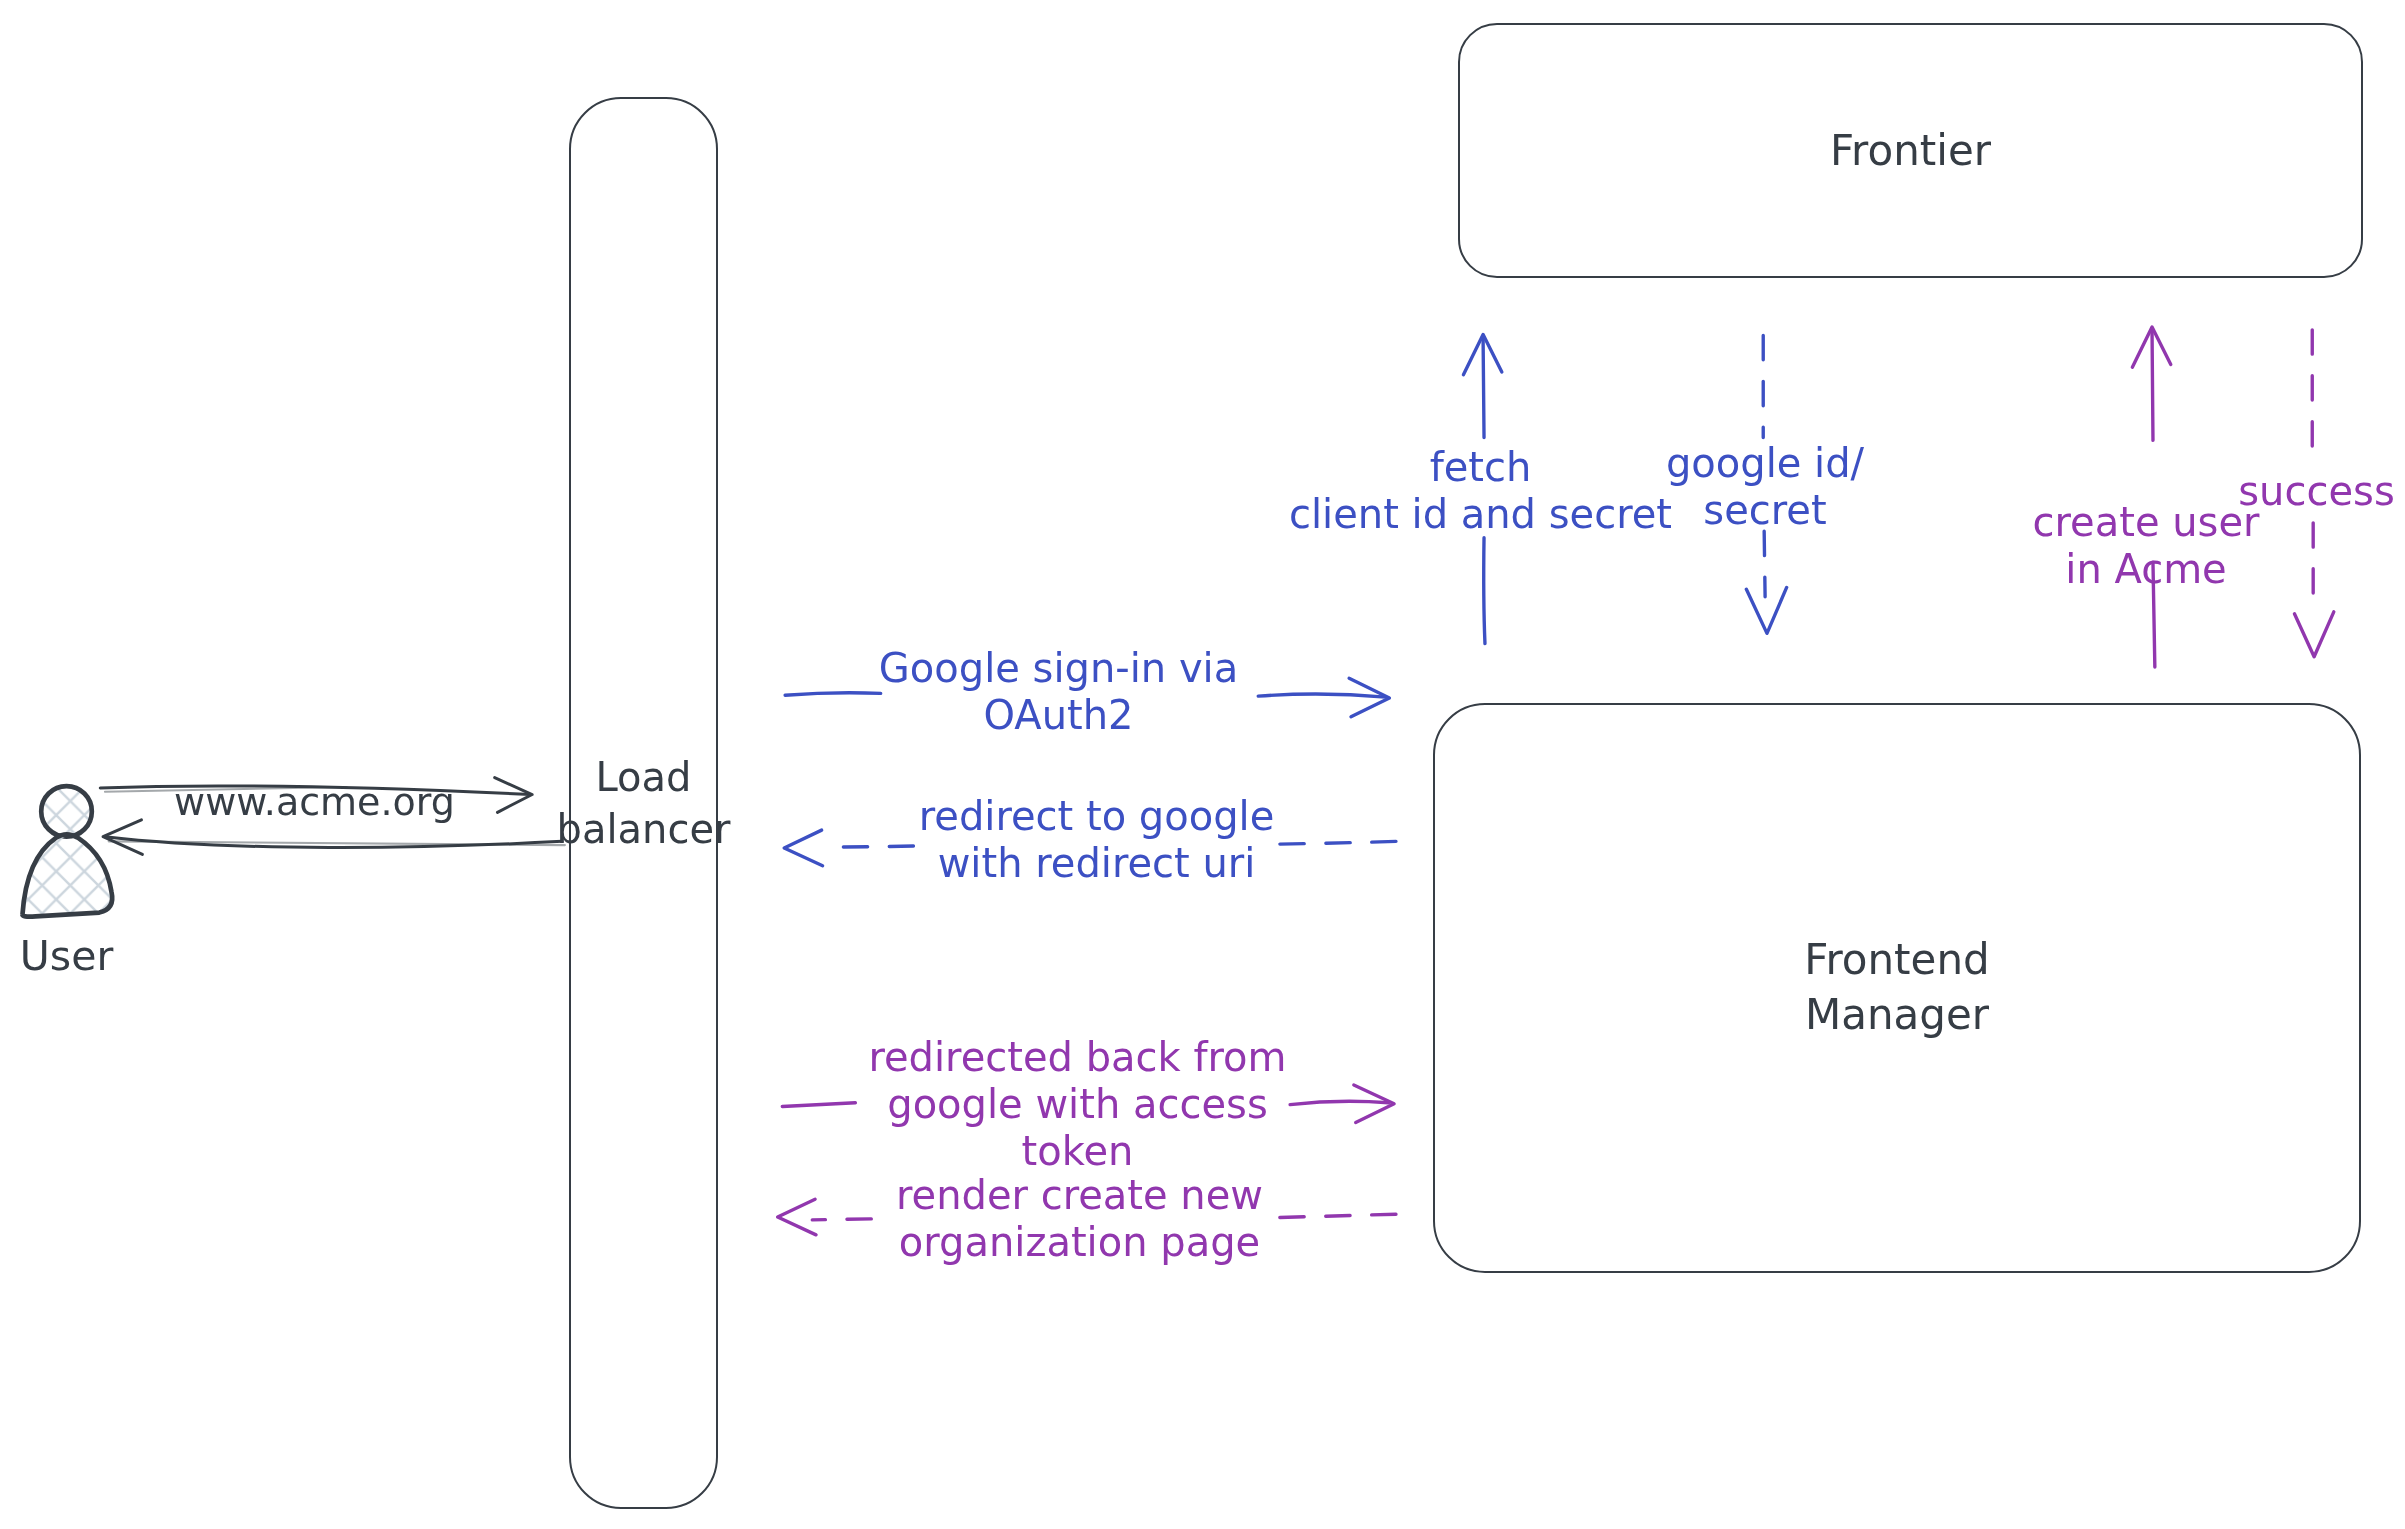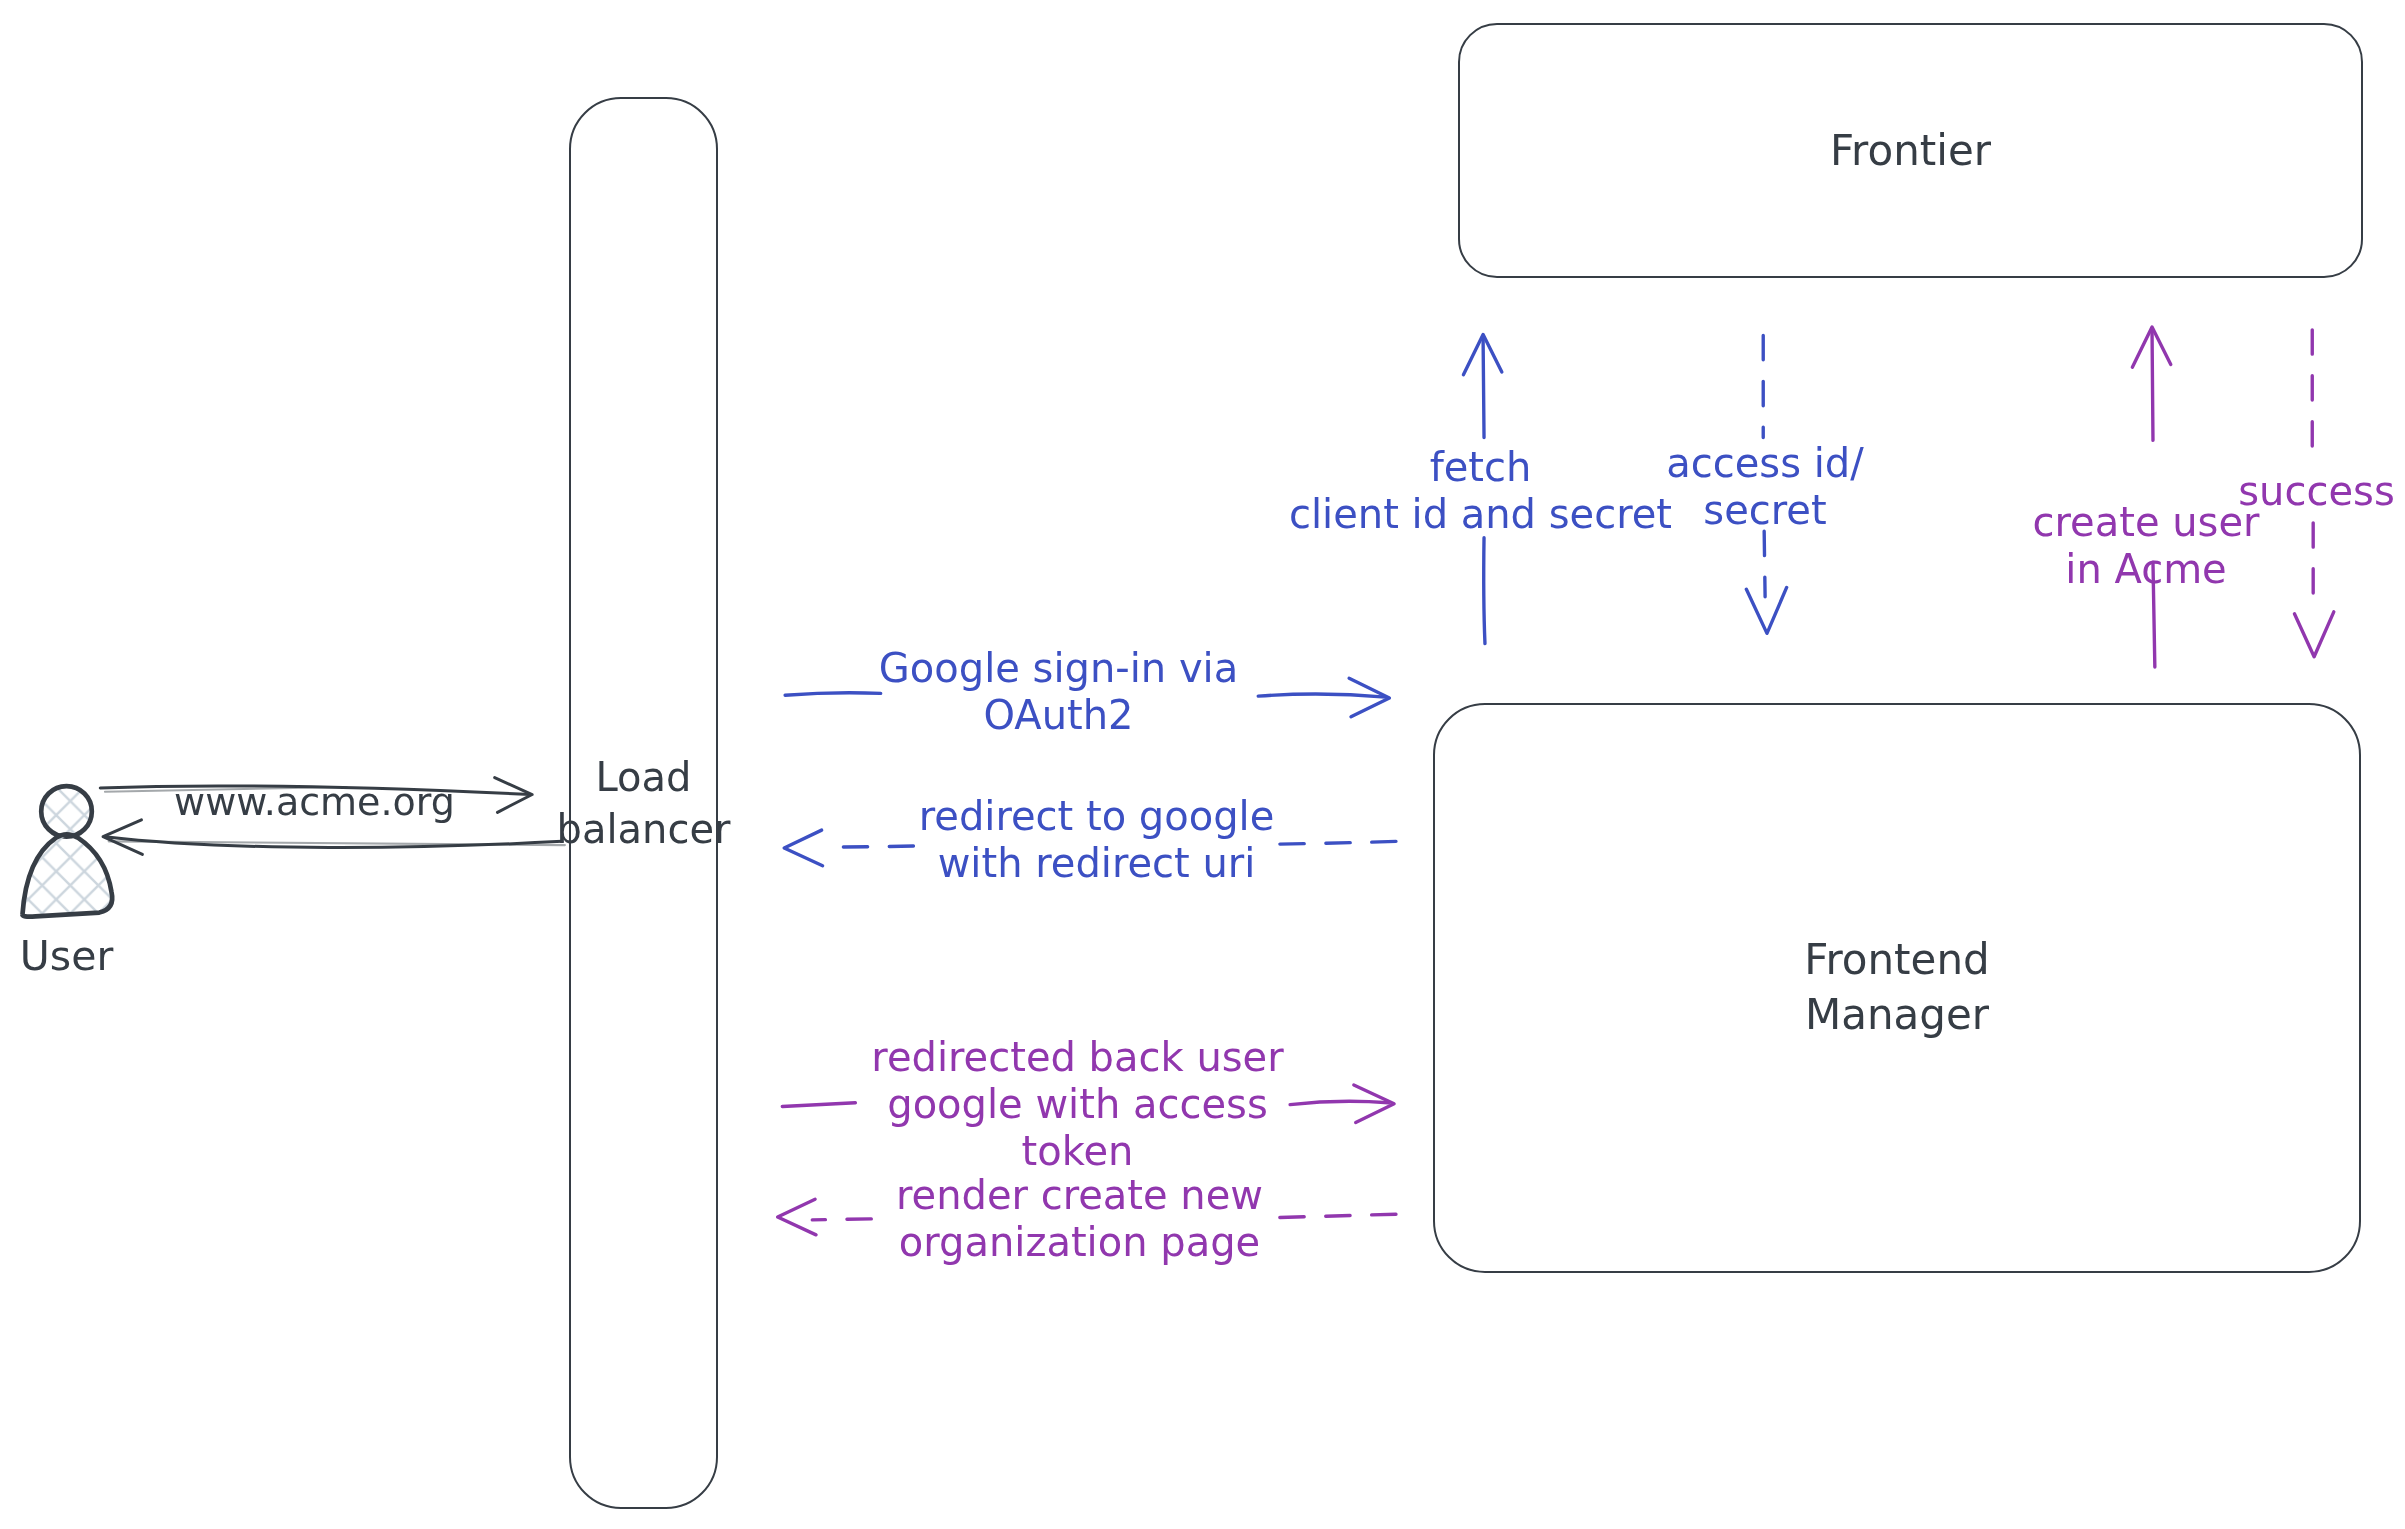--- a/index.html
+++ b/index.html
@@ -126,31 +126,31 @@
   <div class="lbl c-dark" style="left:5.6px;top:933px;width:122px;font-size:41px;">User</div>
 
   <div class="lbl c-dark" style="left:146px;top:780px;width:337px;font-size:38px;">www.acme.org</div>
 
   <div class="lbl c-blue f-msg" style="left:796px;top:645px;width:525px;">Google sign-in via
 OAuth2</div>
 
   <div class="lbl c-blue f-msg" style="left:834px;top:793px;width:525px;">redirect to google
 with redirect uri</div>
 
-  <div class="lbl c-purple f-msg" style="left:815px;top:1034px;width:525px;">redirected back user
+  <div class="lbl c-purple f-msg" style="left:815px;top:1034px;width:525px;">redirected back from
 google with access
 token</div>
 
   <div class="lbl c-purple f-msg" style="left:817px;top:1172px;width:525px;">render create new
 organization page</div>
 
   <div class="lbl c-blue f-msg" style="left:1218px;top:444px;width:525px;">fetch
 client id and secret</div>
 
-  <div class="lbl c-blue f-msg" style="left:1615px;top:440px;width:300px;">access id/
+  <div class="lbl c-blue f-msg" style="left:1615px;top:440px;width:300px;">google id/
 secret</div>
 
   <div class="lbl c-purple f-msg" style="left:1996px;top:451px;width:300px;margin-top:48px;">create user
 in Acme</div>
 
   <div class="lbl c-purple f-msg" style="left:2223px;top:468px;width:187px;">success</div>
 
 </div>
 
 

